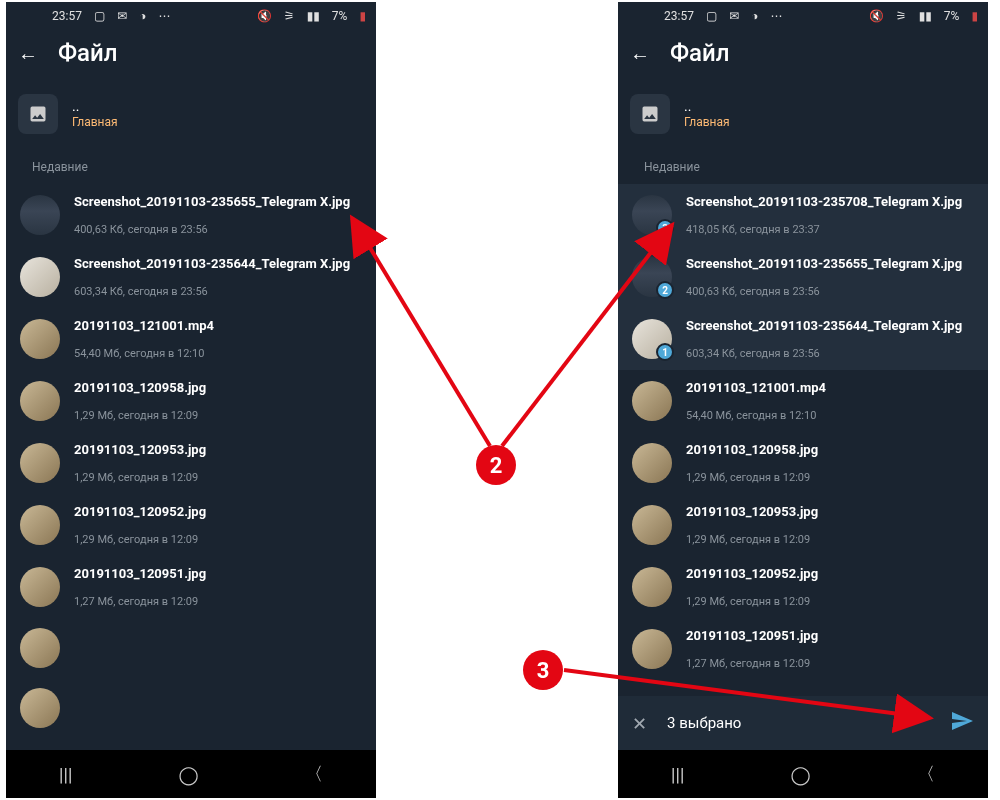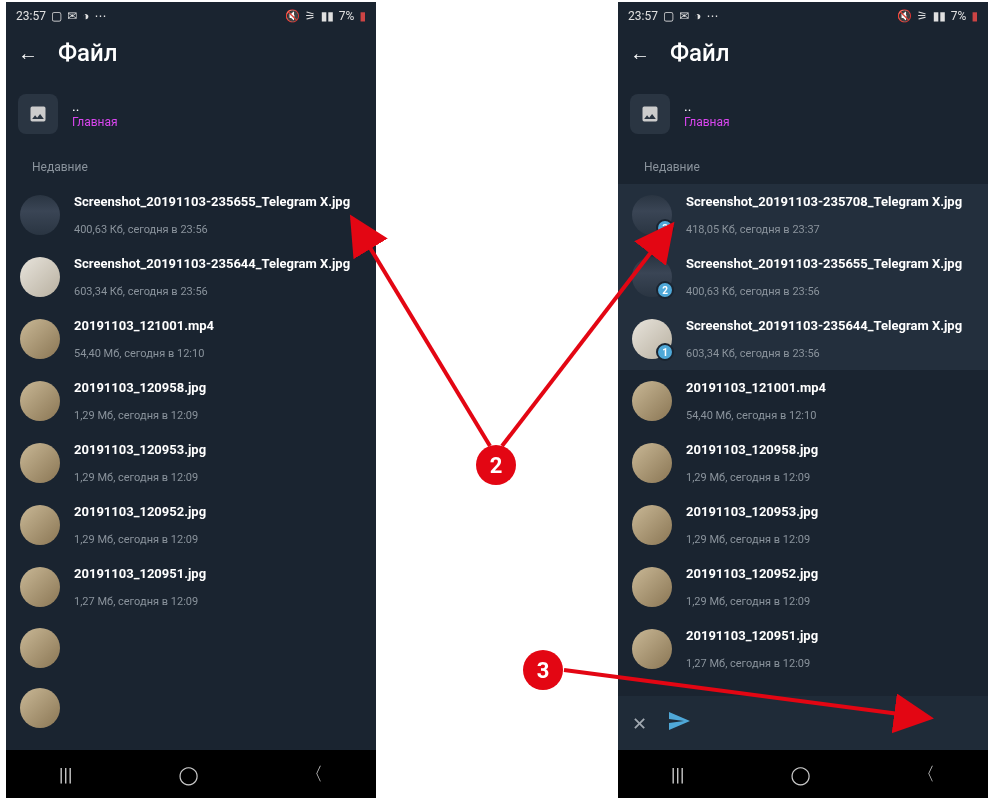--- a/index.html
+++ b/index.html
@@ -22,21 +22,21 @@
   .phone.right { left: 618px; }
   .statusbar {
     height: 28px;
     display: flex;
     justify-content: space-between;
     align-items: center;
     padding: 0 10px;
     color: #e0e0e0;
     font-size: 12px;
   }
-  .statusbar .left-icons, .statusbar .right-icons { display: flex; gap: 5px; align-items: center; }
+  .statusbar .left-icons, .statusbar .right-icons { display: flex; gap: 12px; align-items: center; margin-left: 36px; }
   .appbar {
     height: 46px;
     display: flex;
     align-items: center;
     padding: 0 12px;
     color: #fff;
   }
   .appbar .back { margin-right: 20px; font-size: 20px; cursor: pointer; }
   .appbar .title { font-size: 24px; font-weight: 500; }
   .folder-row {
@@ -48,21 +48,21 @@
   .folder-icon {
     width: 40px; height: 40px;
     background: #2a3542;
     border-radius: 8px;
     display: flex;
     align-items: center;
     justify-content: center;
   }
   .folder-icon svg { width: 20px; height: 20px; fill: #ccc; }
   .folder-info .dots { color: #fff; font-size: 14px; line-height: 1; }
-  .folder-info .sub { color: #d946ef; font-size: 12px; margin-top: 2px; }
+  .folder-info .sub { color: #fdba74; font-size: 12px; margin-top: 2px; }
   .section-label {
     color: #8a939c;
     font-size: 12px;
     padding: 8px 26px 10px;
   }
   .file-row {
     display: flex;
     align-items: center;
     padding: 10px 14px;
     gap: 14px;
@@ -328,20 +328,21 @@
       <div class="file-row">
         <div class="thumb photo"></div>
         <div class="file-info">
           <div class="file-name">20191103_120951.jpg</div>
           <div class="file-meta">1,27 Мб, сегодня в 12:09</div>
         </div>
       </div>
     </div>
   <div class="bottombar">
     <span class="close">✕</span>
+    <span class="label">3 выбрано</span>
     <span class="send">
       <svg width="24" height="24" viewBox="0 0 24 24" fill="#4fa8d8">
           <path d="M2 21l21-9L2 3v7l15 2-15 2v7z"></path>
         </svg>
     </span>
   </div>
   <div class="navbar">
     <span>|||</span>
     <span>◯</span>
     <span>〈</span>

